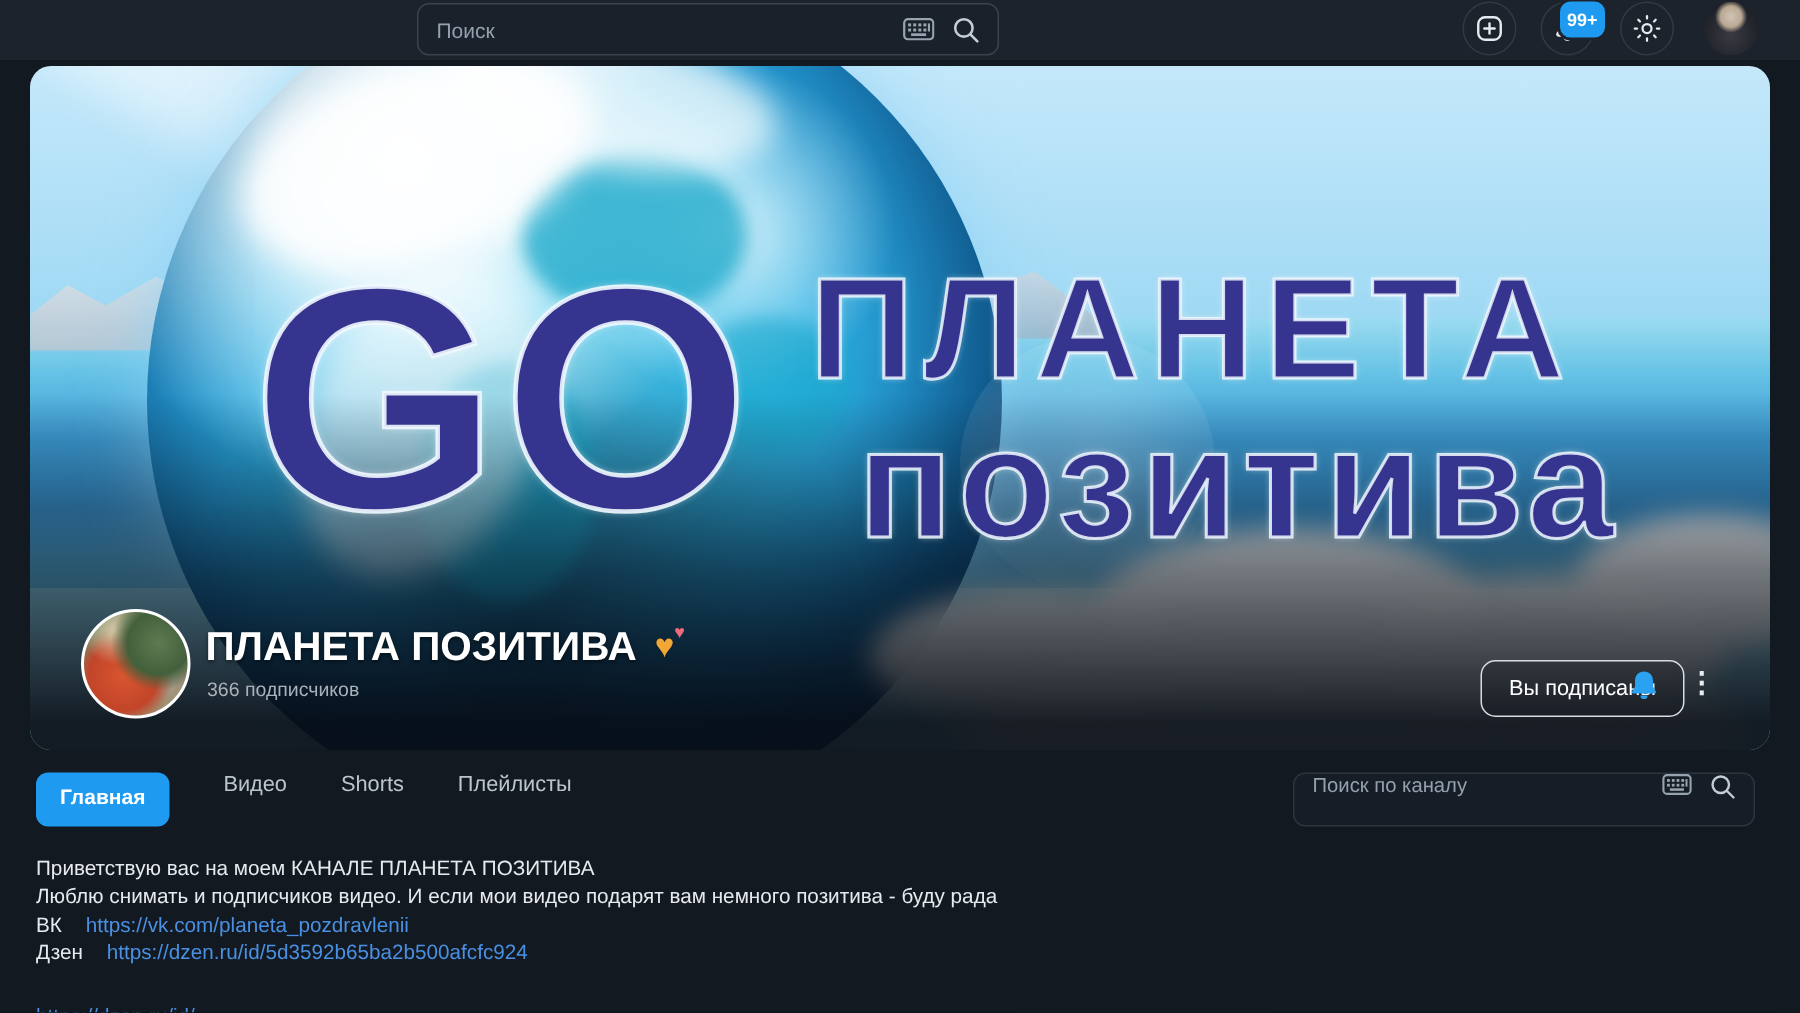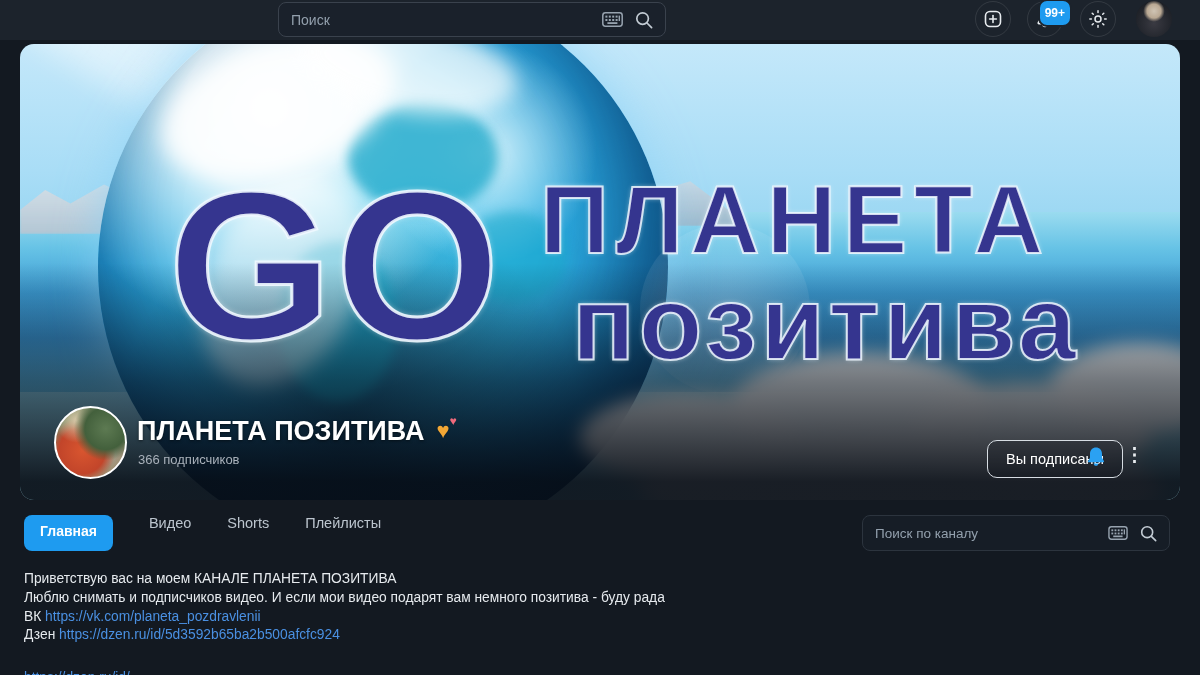--- a/index.html
+++ b/index.html
@@ -141,28 +141,28 @@
   
   .tabs { position:absolute; left:24px; top:515px; height:36px; display:flex; gap:36px; }
   .tab { color:#bcc5ce; font-size:14.5px; }
   .tab.active {
     background:#1e9bf0; color:#ffffff; font-weight:bold; border-radius:8px;
     padding:8px 16px; font-size:14px;
   }
   .ch-search {
     position:absolute; left:862px; top:515px; width:308px; height:36px;
     background:#161d26; border:1px solid #2c343e; border-radius:8px;
-    display:flex; align-items:center; padding:0 12px; gap:12px;
+    display:flex; padding:0 12px; gap:12px;
   }
   .ch-search .ph { flex:1; color:#93a0ad; font-size:13.5px; }
 
   
   .about { position:absolute; left:24px; top:570px; font-size:13.8px; line-height:18.8px; color:#e6eaee; }
   .about .ln { white-space:nowrap; }
-  .lnk { color:#4a90e2; text-decoration:none; }
+  .lnk { color:#4a90e2; text-decoration:none;margin-left:12px; }
   .partial { position:absolute; left:24px; top:670px; font-size:13.8px; color:#4a90e2; }
 
   svg { display:block; }
 </style>
 </head>
 <body>
 
 <div class="page">
 
   <div class="topbar">

